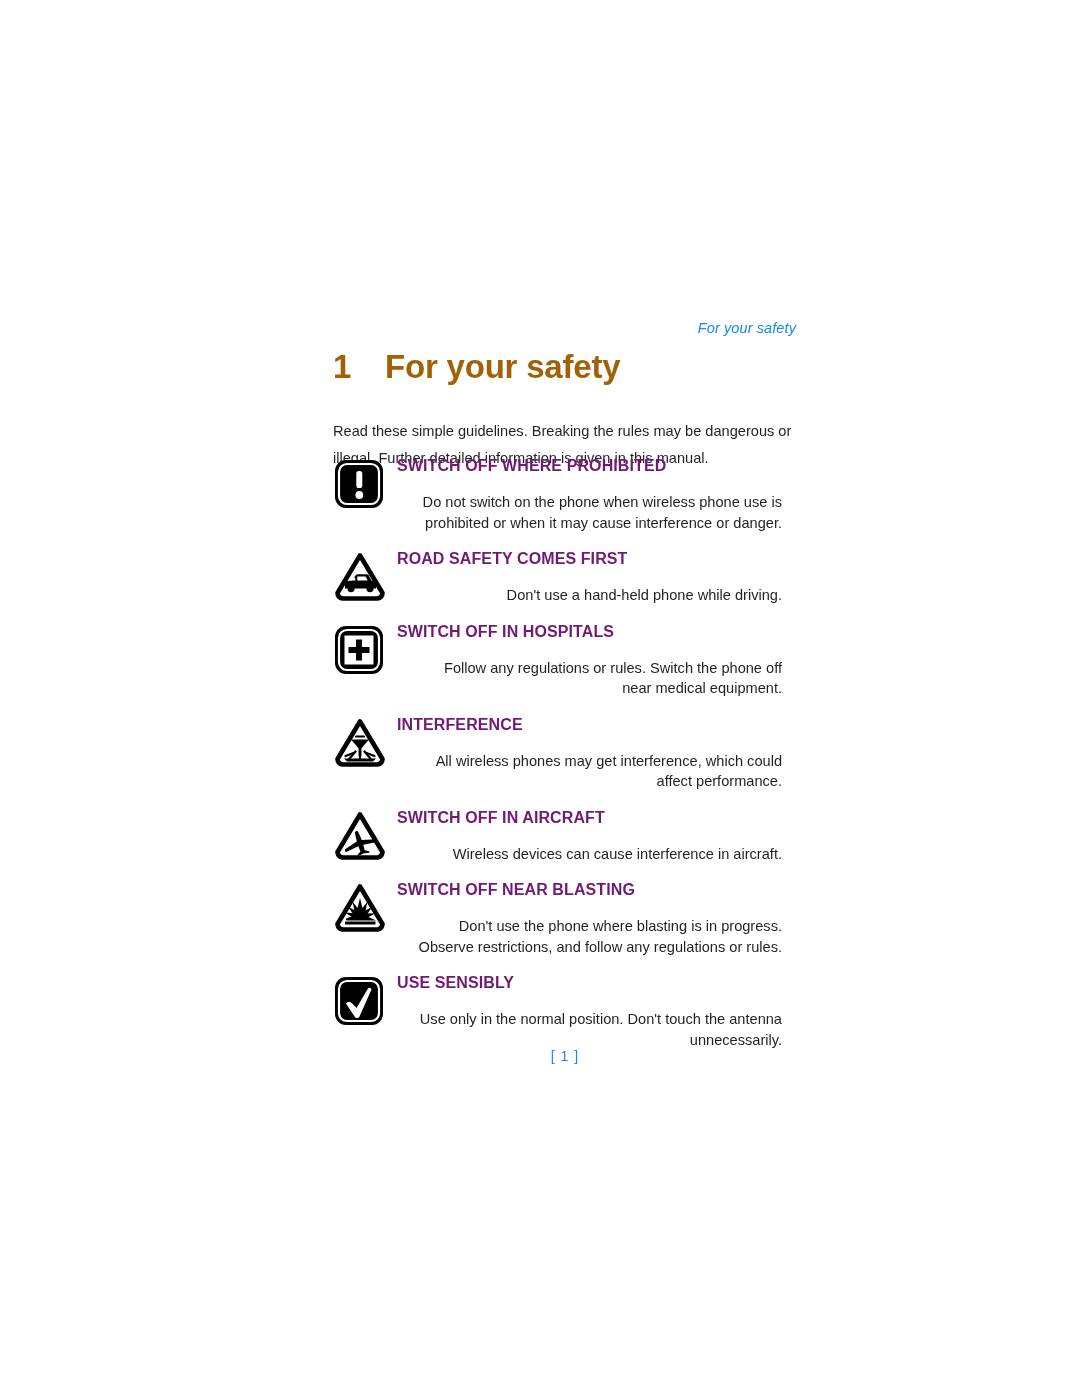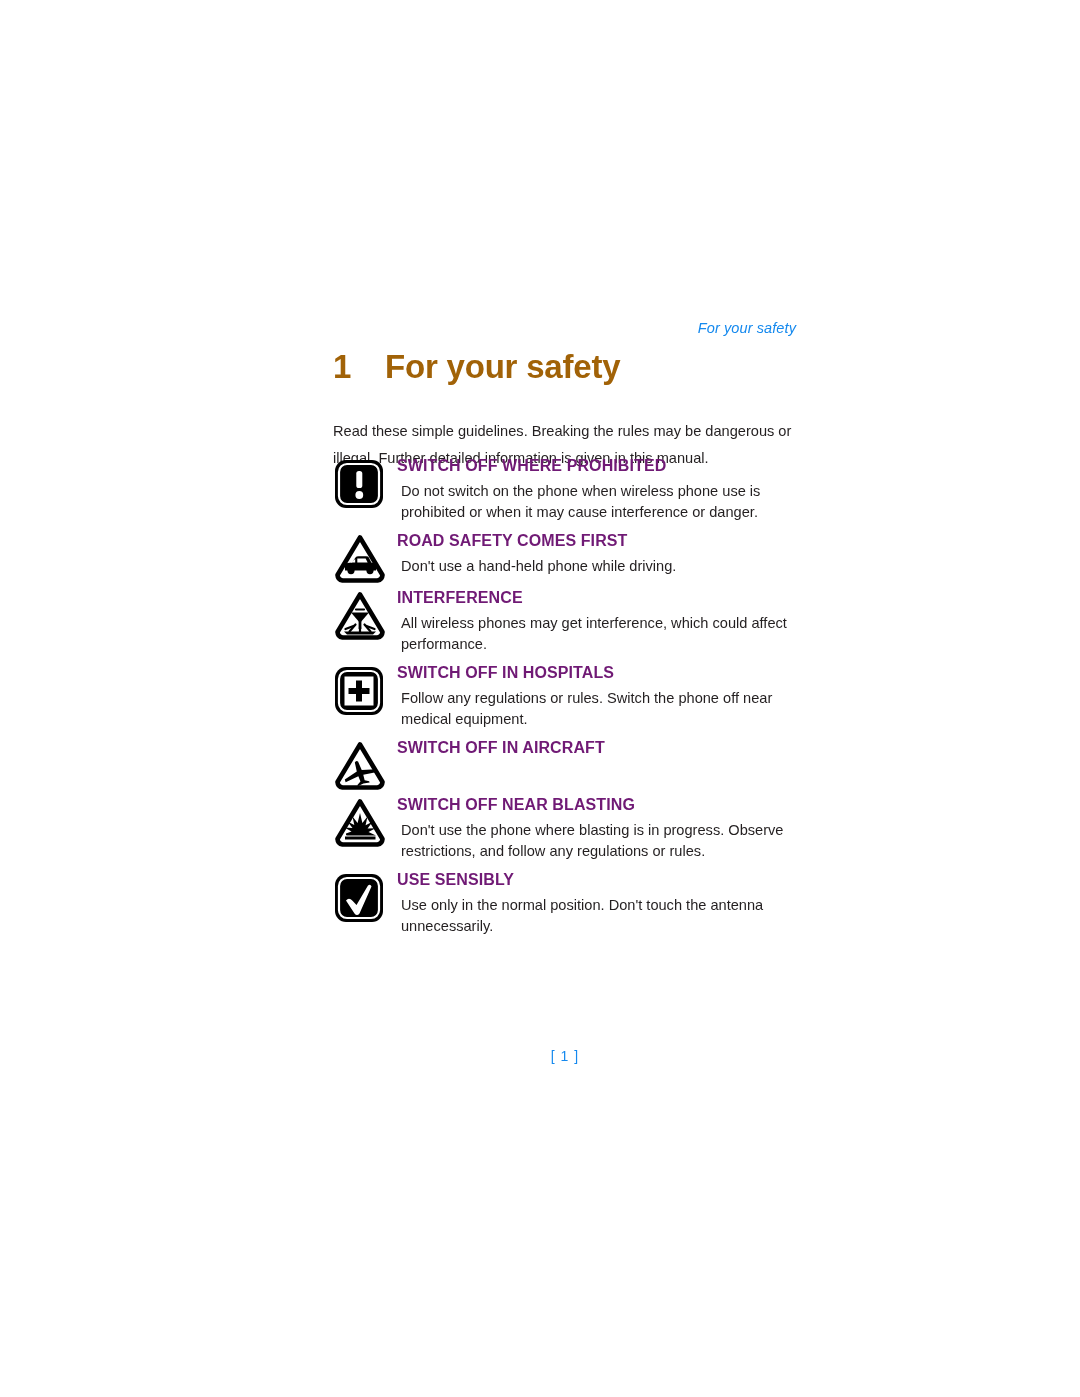--- a/index.html
+++ b/index.html
@@ -91,21 +91,22 @@
     font-size: 16px;
     font-weight: bold;
     letter-spacing: 0.1px;
     line-height: 22px;
     margin: 0 0 1px 0;
   }
   .safety-body {
     color: #231f20;
     font-size: 14.6px;
     line-height: 20.5px;
-    margin: 4px;
+    margin: 15px;
+    text-align: right;
   }
 
   
   .item-0 { margin-bottom: 8px; }
   .item-1 { margin-bottom: 7px; min-height: 50px; }
   .item-2 { margin-bottom: 8px; }
   .item-3 { margin-bottom: 8px; }
   .item-4 { margin-bottom: 7px; min-height: 50px; }
   .item-5 { margin-bottom: 8px; }
   .item-6 { margin-bottom: 8px; }
@@ -157,20 +158,33 @@
           <path d="M27 5.5 L49.5 43 A6 6 0 0 1 44.5 48.5 L9.5 48.5 A6 6 0 0 1 4.5 43 Z" fill="none" stroke="#000" stroke-width="4.6" stroke-linejoin="round"></path>
           <path d="M12 38.5 L12 33.5 Q12 31.5 14.5 31 L19 30.5 L22.5 25.5 Q23.3 24.3 25.5 24.3 L33 24.3 Q35.2 24.3 35.8 25.6 L38.3 30.6 L41 31.3 Q43 31.9 43 33.8 L43 38.5 Z" fill="#000"></path>
           <path d="M24.3 26.6 L32.6 26.6 L34.6 30.6 L24.3 30.6 Z" fill="#fff"></path>
           <path d="M22.2 26.9 L22.2 30.6 L17.6 30.6 Z" fill="#fff"></path>
           <circle cx="18" cy="38.6" r="3.6" fill="#000"></circle>
           <circle cx="37" cy="38.6" r="3.6" fill="#000"></circle>
         </svg>
       </span>
       <p class="safety-heading">ROAD SAFETY COMES FIRST</p>
       <p class="safety-body">Don't use a hand-held phone while driving.</p>
+    </div>
+
+    <div class="safety-item item-3">
+      <span class="safety-icon">
+        <svg viewBox="0 0 54 54" width="54" height="54">
+          <rect x="2" y="3" width="48" height="48" rx="11" ry="11" fill="#000"></rect>
+          <rect x="6" y="7" width="40" height="40" rx="8" ry="8" fill="none" stroke="#fff" stroke-width="2.2"></rect>
+          <rect x="11.5" y="12.5" width="29" height="29" fill="#fff"></rect>
+          <path d="M23 16.5 L29 16.5 L29 24 L36.5 24 L36.5 30 L29 30 L29 37.5 L23 37.5 L23 30 L15.5 30 L15.5 24 L23 24 Z" fill="#000"></path>
+        </svg>
+      </span>
+      <p class="safety-heading">SWITCH OFF IN HOSPITALS</p>
+      <p class="safety-body">Follow any regulations or rules. Switch the phone off near medical equipment.</p>
     </div>
 
     <div class="safety-item item-2">
       <span class="safety-icon">
         <svg viewBox="0 0 54 54" width="54" height="54">
           <path d="M27 5.5 L49.5 43 A6 6 0 0 1 44.5 48.5 L9.5 48.5 A6 6 0 0 1 4.5 43 Z" fill="none" stroke="#000" stroke-width="4.6" stroke-linejoin="round"></path>
           <path d="M18 23.5 L36 23.5 L27 34 Z" fill="#000"></path>
           <rect x="25.6" y="24" width="2.8" height="16" fill="#000"></rect>
           <g stroke="#000" stroke-width="2.2" stroke-linecap="round">
             <line x1="23" y1="20.5" x2="31" y2="20.5"></line>
@@ -180,43 +194,31 @@
             <line x1="41.5" y1="40" x2="33.5" y2="37"></line>
             <line x1="27" y1="44" x2="27" y2="38"></line>
           </g>
           <path d="M11 42.5 L43 42.5 L40 45.5 L14 45.5 Z" fill="#000"></path>
         </svg>
       </span>
       <p class="safety-heading">INTERFERENCE</p>
       <p class="safety-body">All wireless phones may get interference, which could affect performance.</p>
     </div>
 
-    <div class="safety-item item-3">
-      <span class="safety-icon">
-        <svg viewBox="0 0 54 54" width="54" height="54">
-          <rect x="2" y="3" width="48" height="48" rx="11" ry="11" fill="#000"></rect>
-          <rect x="6" y="7" width="40" height="40" rx="8" ry="8" fill="none" stroke="#fff" stroke-width="2.2"></rect>
-          <rect x="11.5" y="12.5" width="29" height="29" fill="#fff"></rect>
-          <path d="M23 16.5 L29 16.5 L29 24 L36.5 24 L36.5 30 L29 30 L29 37.5 L23 37.5 L23 30 L15.5 30 L15.5 24 L23 24 Z" fill="#000"></path>
-        </svg>
-      </span>
-      <p class="safety-heading">SWITCH OFF IN HOSPITALS</p>
-      <p class="safety-body">Follow any regulations or rules. Switch the phone off near medical equipment.</p>
-    </div>
-
     <div class="safety-item item-4">
       <span class="safety-icon">
         <svg viewBox="0 0 54 54" width="54" height="54">
           <path d="M27 5.5 L49.5 43 A6 6 0 0 1 44.5 48.5 L9.5 48.5 A6 6 0 0 1 4.5 43 Z" fill="none" stroke="#000" stroke-width="4.6" stroke-linejoin="round"></path>
           <g fill="#000" transform="rotate(-18 27 34)">
             <path d="M25.3 22.5 Q27 20.6 28.7 22.5 L29.6 31.6 L43.5 35.5 L43.5 38.3 L29.6 36.6 L29.2 42.3 L33.2 44.6 L33.2 46 L27 45 L20.8 46 L20.8 44.6 L24.8 42.3 L24.4 36.6 L10.5 38.3 L10.5 35.5 L24.4 31.6 Z"></path>
           </g>
         </svg>
       </span>
       <p class="safety-heading">SWITCH OFF IN AIRCRAFT</p>
+      <p class="safety-body">Wireless devices can cause interference in aircraft.</p>
     </div>
 
 
     <div class="safety-item item-6">
       <span class="safety-icon">
         <svg viewBox="0 0 54 54" width="54" height="54">
           <path d="M27 5.5 L49.5 43 A6 6 0 0 1 44.5 48.5 L9.5 48.5 A6 6 0 0 1 4.5 43 Z" fill="none" stroke="#000" stroke-width="4.6" stroke-linejoin="round"></path>
           <path d="M27 17 L29.4 27 L34.5 20.5 L32.6 29.2 L39.5 25.8 L34.6 32.4 L42.5 32.2 L35.5 36 L43 39.5 L14 39.5 Q13 39.5 13 38.6 L13 37.5 L18.5 35.5 L11.5 31.5 L19.5 32 L14.5 25.5 L21.3 29 L19.5 20.5 L24.6 27 Z" fill="#000"></path>
           <path d="M12 40.5 L42.5 40.5 L42.5 43.5 L12 43.5 Z" fill="#000"></path>
         </svg>

